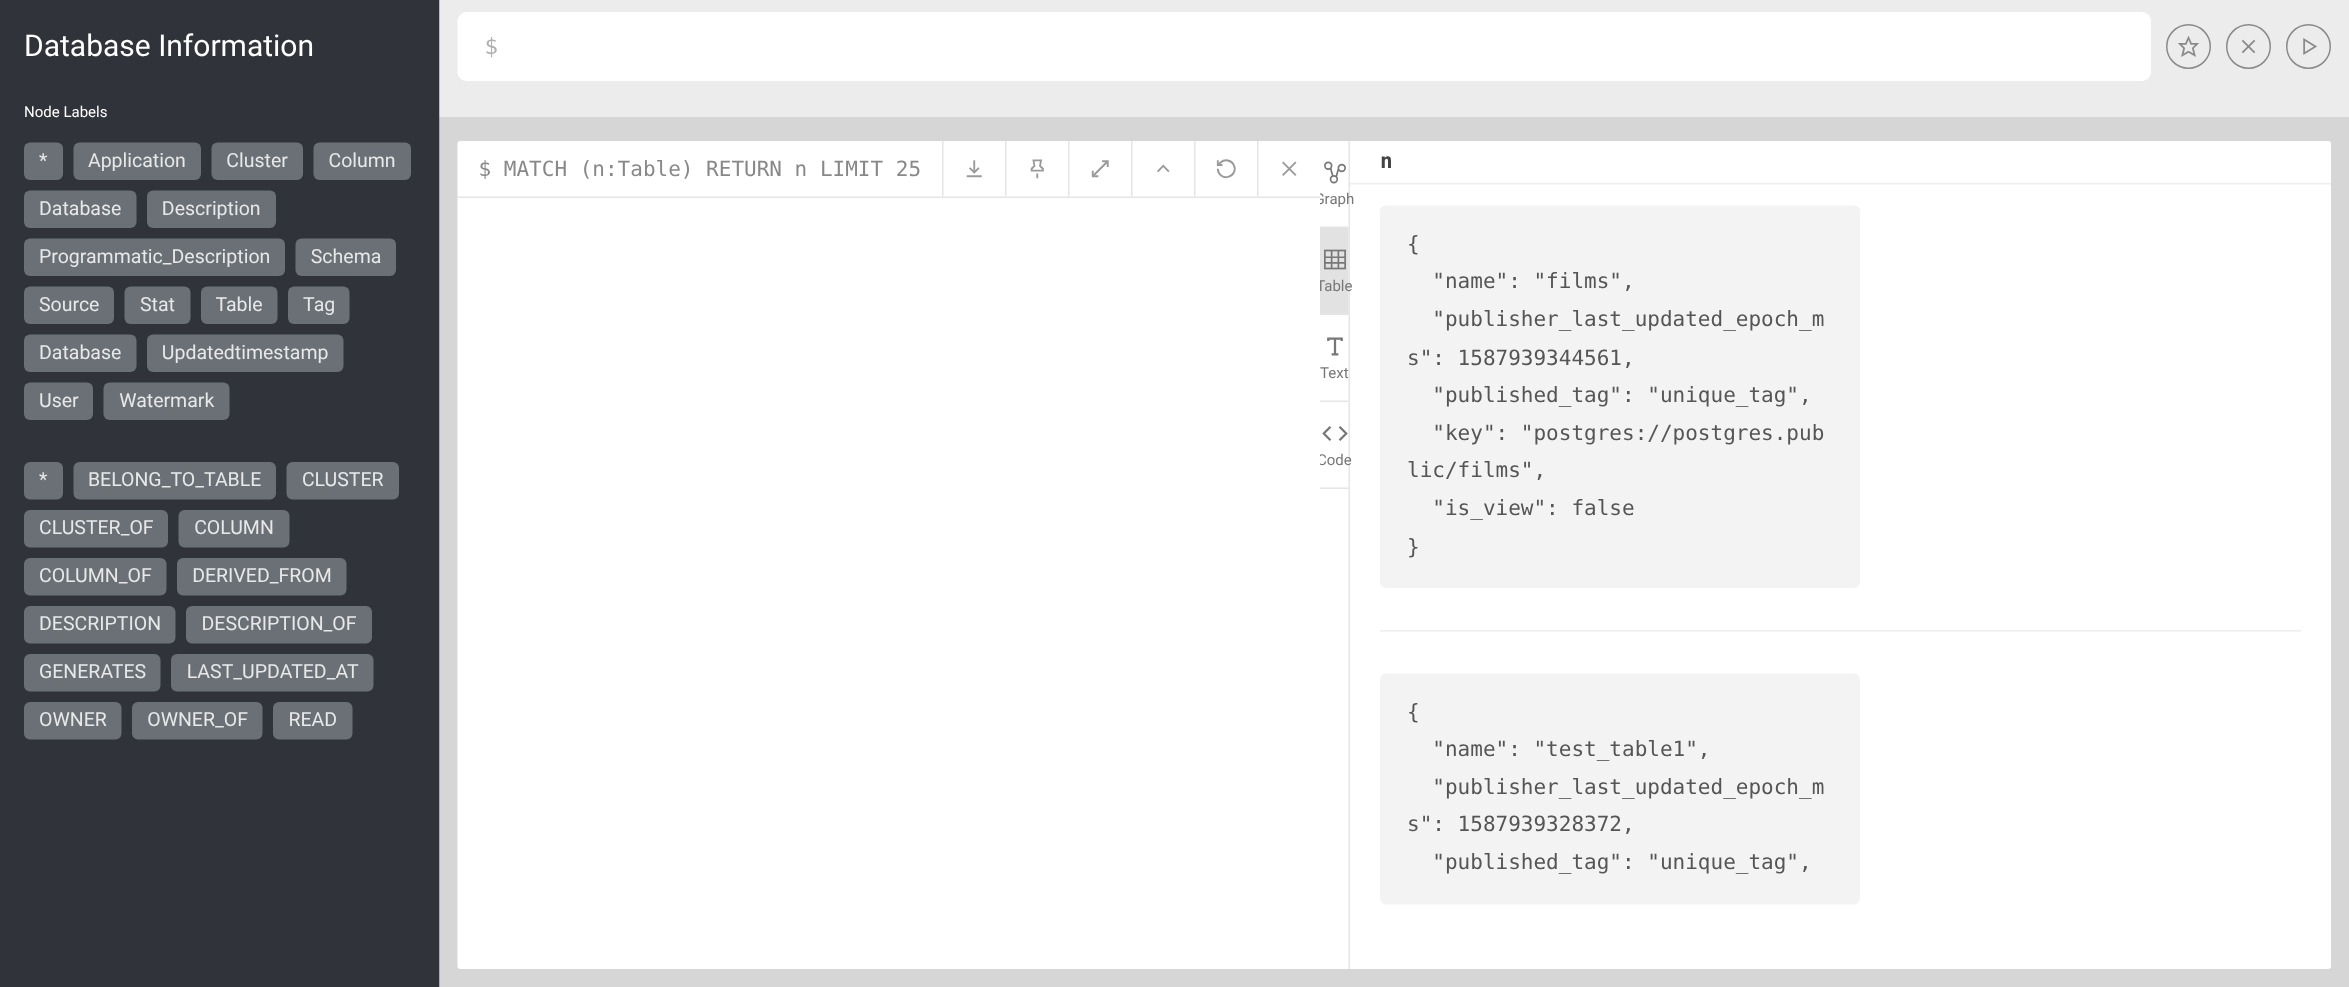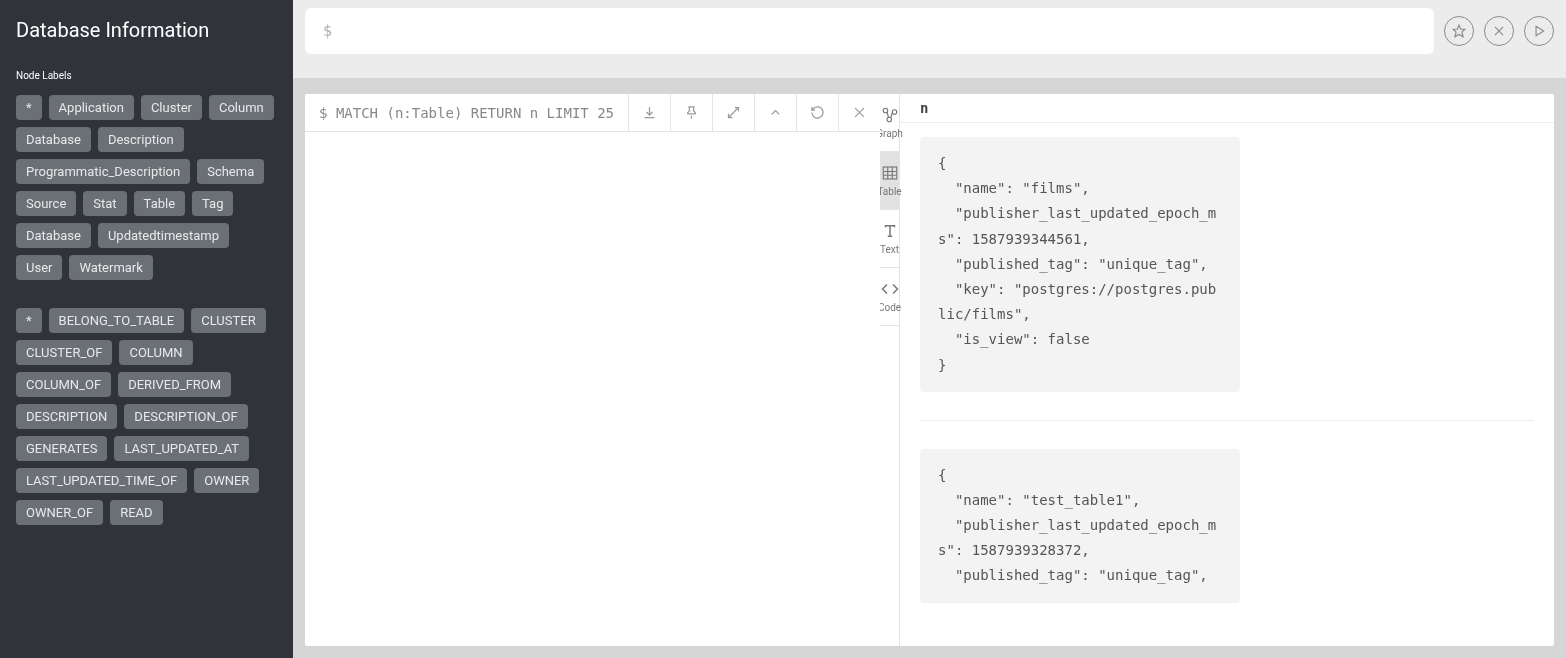--- a/index.html
+++ b/index.html
@@ -230,21 +230,20 @@
       <span class="pill">BELONG_TO_TABLE</span>
       <span class="pill">CLUSTER</span>
       <span class="pill">CLUSTER_OF</span>
       <span class="pill">COLUMN</span>
       <span class="pill">COLUMN_OF</span>
       <span class="pill">DERIVED_FROM</span>
       <span class="pill">DESCRIPTION</span>
       <span class="pill">DESCRIPTION_OF</span>
       <span class="pill">GENERATES</span>
       <span class="pill">LAST_UPDATED_AT</span>
-      <span class="pill">LAST_UPDATED_TIME_OF</span>
       <span class="pill">OWNER</span>
       <span class="pill">OWNER_OF</span>
       <span class="pill">READ</span>
     </div>
 </div>
 
 <div class="main">
   <div class="query-bar">
     <div class="query-input-wrap">
       <span class="query-prompt">$</span>

